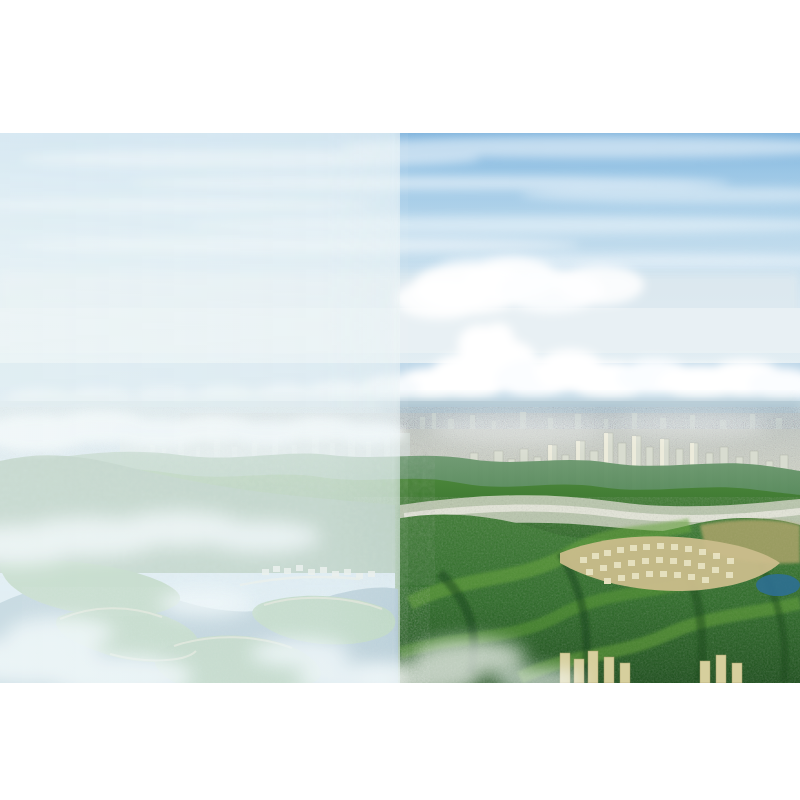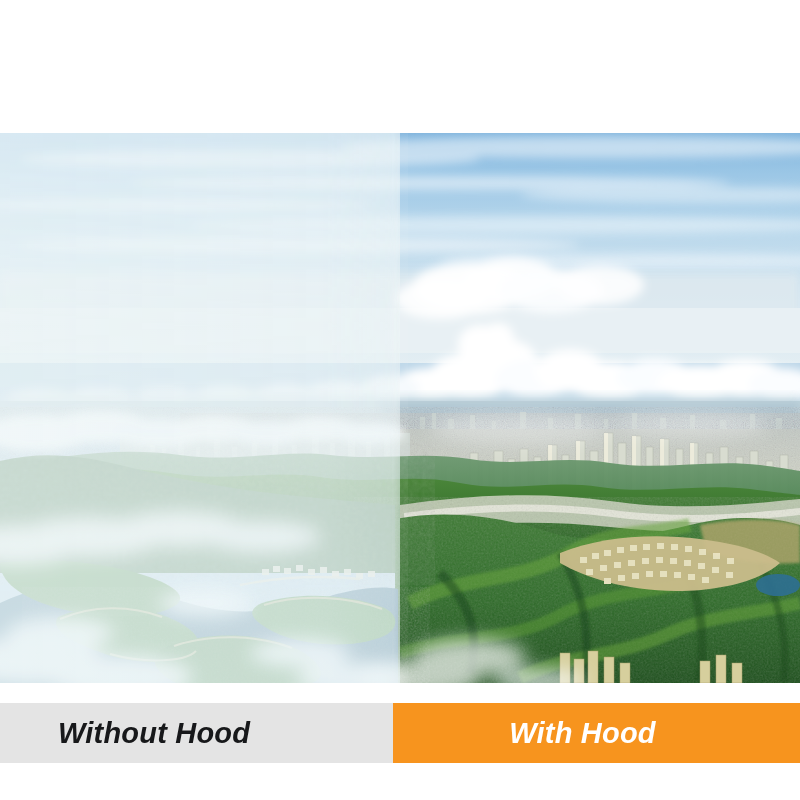--- a/index.html
+++ b/index.html
@@ -506,22 +506,14 @@
         </g>
         <rect x="0" y="0" width="400" height="550" fill="url(#veilV)"></rect>
 
         <rect x="0" y="0" width="400" height="550" fill="#dfeef2" opacity="0.20"></rect>
       </g>
 
       <rect x="392" y="0" width="16" height="550" fill="#ffffff" opacity="0.05"></rect>
     </svg>
   </div>
 
-  <div class="label-bar">
-    <div class="label-cell label-left">
-      <span class="label-text">Without Hood</span>
-    </div>
-    <div class="label-cell label-right">
-      <span class="label-text">With Hood</span>
-    </div>
-  </div>
 
 </div>
 
 </body></html>

